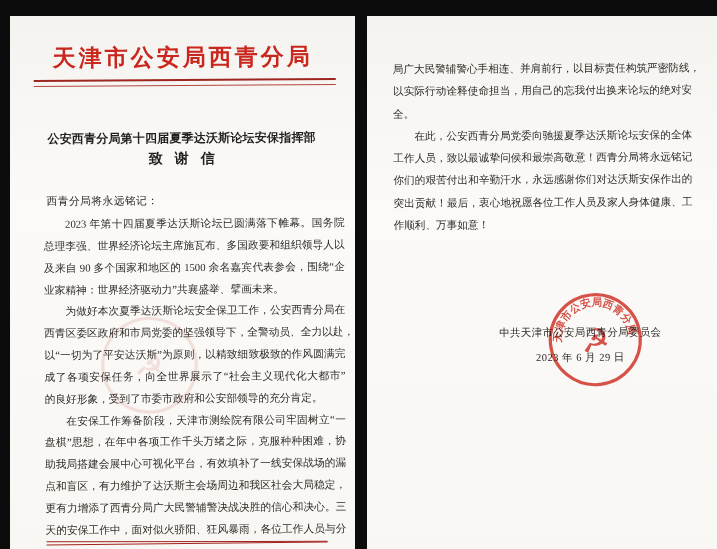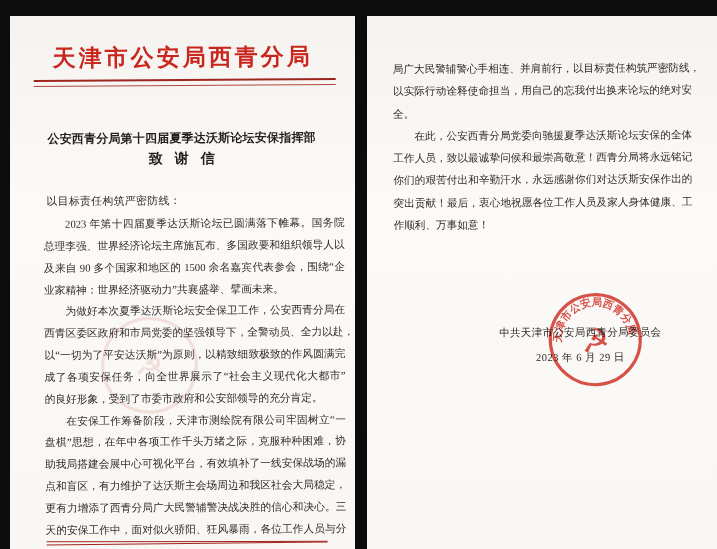--- a/index.html
+++ b/index.html
@@ -94,21 +94,21 @@
 
   <div class="page page1">
     <div class="content">
 
       <div class="letterhead">天津市公安局西青分局</div>
       <div class="lh-divider"></div>
 
       <div class="doc-title">公安西青分局第十四届夏季达沃斯论坛安保指挥部</div>
       <div class="doc-subtitle">致谢信</div>
 
-      <div class="recipient">以目标责任构筑严密防线：</div>
+      <div class="recipient">西青分局将永远铭记：</div>
 
       <div class="body1">
         <div class="ln ind">2023 年第十四届夏季达沃斯论坛已圆满落下帷幕。国务院</div>
         <div class="ln">总理李强、世界经济论坛主席施瓦布、多国政要和组织领导人以</div>
         <div class="ln">及来自 90 多个国家和地区的 1500 余名嘉宾代表参会，围绕“企</div>
         <div class="ln end">业家精神：世界经济驱动力”共襄盛举、擘画未来。</div>
         <div class="ln ind">为做好本次夏季达沃斯论坛安全保卫工作，公安西青分局在</div>
         <div class="ln">西青区委区政府和市局党委的坚强领导下，全警动员、全力以赴，</div>
         <div class="ln">以“一切为了平安达沃斯”为原则，以精致细致极致的作风圆满完</div>
         <div class="ln">成了各项安保任务，向全世界展示了“社会主义现代化大都市”</div>

